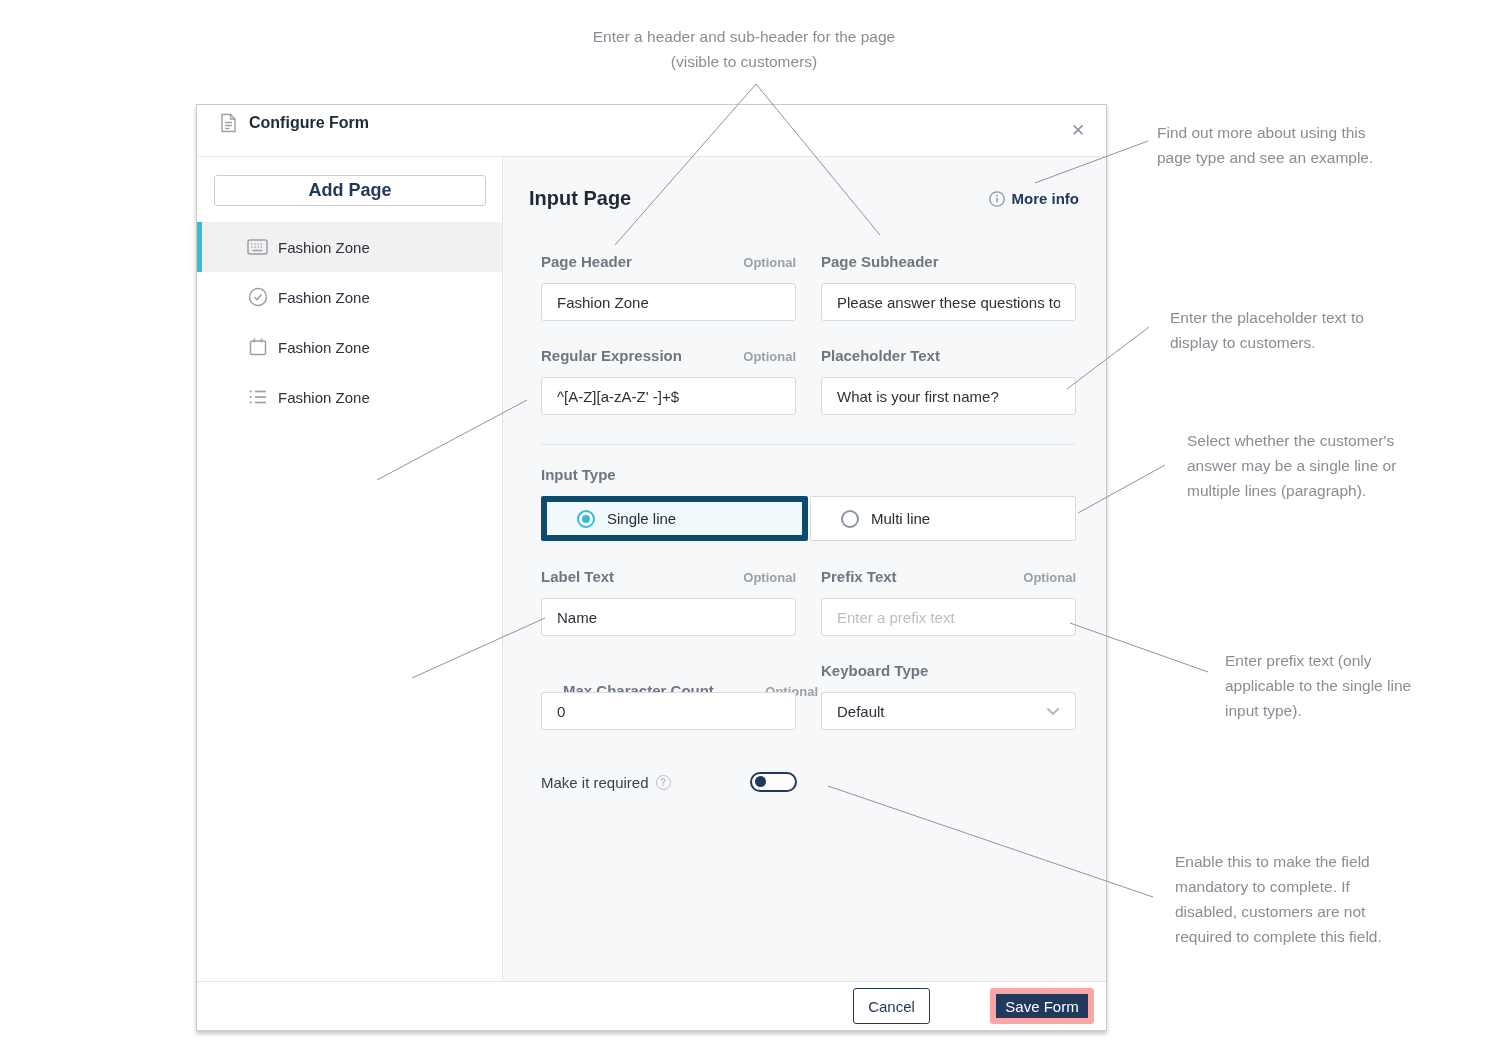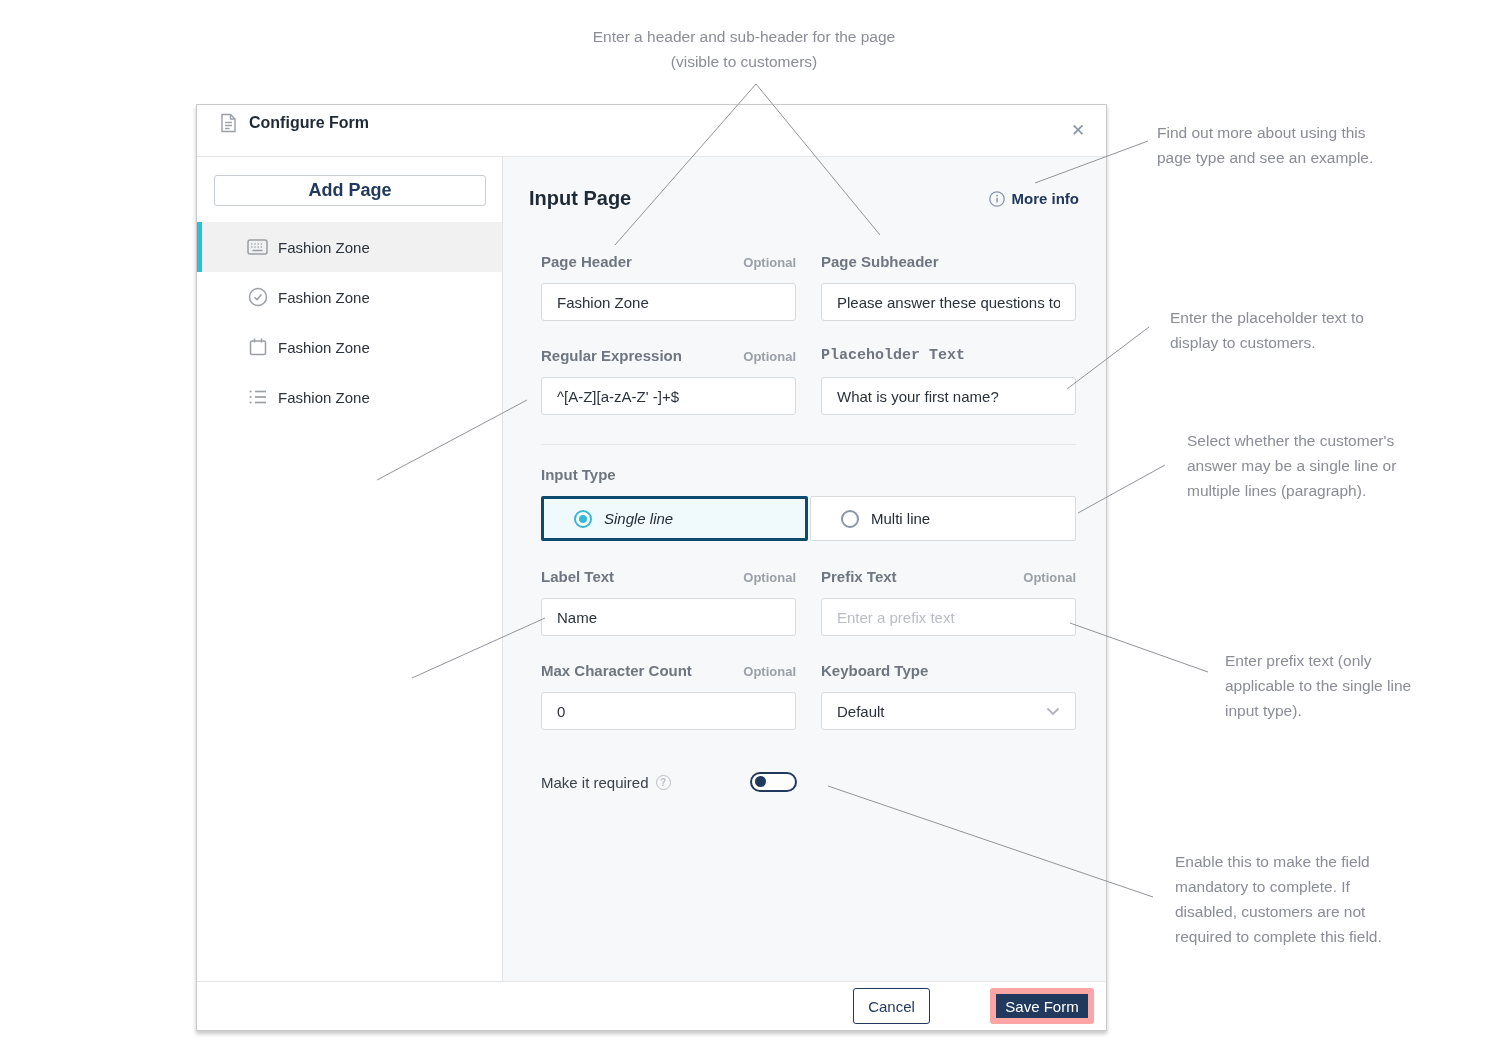--- a/index.html
+++ b/index.html
@@ -53,21 +53,21 @@
   .optional { font-size:13px; font-weight:bold; color:#9aa0a8; }
   .finput { position:absolute; width:255px; height:38px; background:#fff; border:1px solid #d8dbde;
             border-radius:3px; padding:0 15px; font-family:inherit; font-size:15px; color:#2b323b; }
   .finput::placeholder { color:#b9bdc4; }
   .col1 { left:38px; } .col2 { left:318px; }
 
   .divider { position:absolute; left:38px; top:287px; width:535px; height:1px; background:#e4e7e9; }
 
   .radio-opt { position:absolute; top:339px; height:45px; display:flex; align-items:center;
                padding-left:30px; cursor:pointer; border-radius:2px; }
-  .radio-opt.sel { left:38px; width:267px; background:#f0fafd; border:3px solid #0c4a6e;font-style:italic; }
+  .radio-opt.sel { left:38px; width:267px; background:#f0fafd; border:6px solid #0c4a6e; }
   .radio-opt.unsel { left:307px; width:266px; background:#fff; border:1px solid #d8dbde; }
   .radio-circle { width:18px; height:18px; border-radius:50%; position:relative; }
   .radio-circle.on { border:2px solid #35b9d9; background:#fff; }
   .radio-circle.on::after { content:""; position:absolute; left:3px; top:3px; width:8px; height:8px;
                border-radius:50%; background:#35b9d9; }
   .radio-circle.off { border:2px solid #8a96a8; background:#fff; }
   .radio-label { margin-left:12px; font-size:15px; color:#252c35; }
 
   .select-box { position:absolute; width:255px; height:38px; background:#fff; border:1px solid #d8dbde;
                 border-radius:3px; display:flex; align-items:center; padding:0 15px; cursor:pointer;
@@ -223,21 +223,21 @@
           <span class="flabel">Page Subheader</span>
         </div>
         <input class="finput col2" style="top: 126px;" type="text" value="Please answer these questions to">
 
         <div class="lblrow col1" style="top:190px;">
           <span class="flabel">Regular Expression</span>
           <span class="optional">Optional</span>
         </div>
         <input class="finput col1" style="top: 220px;" type="text" value="^[A-Z][a-zA-Z' -]+$">
 
-        <div class="lblrow col2" style="top:190px;font-family:Liberation Mono, monospace;">
+        <div class="lblrow col2" style="top:190px;">
           <span class="flabel">Placeholder Text</span>
         </div>
         <input class="finput col2" style="top: 220px;" type="text" value="What is your first name?">
 
         <div class="divider"></div>
 
         <div class="lblrow col1" style="top:309px;">
           <span class="flabel">Input Type</span>
         </div>
         <div class="radio-opt sel">
@@ -254,21 +254,21 @@
           <span class="optional">Optional</span>
         </div>
         <input class="finput col1" style="top: 441px;" type="text" value="Name">
 
         <div class="lblrow col2" style="top:411px;gap:18px;">
           <span class="flabel">Prefix Text</span>
           <span class="optional">Optional</span>
         </div>
         <input class="finput col2" style="top: 441px;" type="text" placeholder="Enter a prefix text">
 
-        <div class="lblrow col1" style="top:505px;">
+        <div class="lblrow col1" style="top:525px;margin-left:22px;">
           <span class="flabel">Max Character Count</span>
           <span class="optional">Optional</span>
         </div>
         <input class="finput col1" style="top: 535px;" type="text" value="0">
 
         <div class="lblrow col2" style="top:505px;">
           <span class="flabel">Keyboard Type</span>
         </div>
         <div class="select-box col2" style="top:535px;">
           <span>Default</span>

